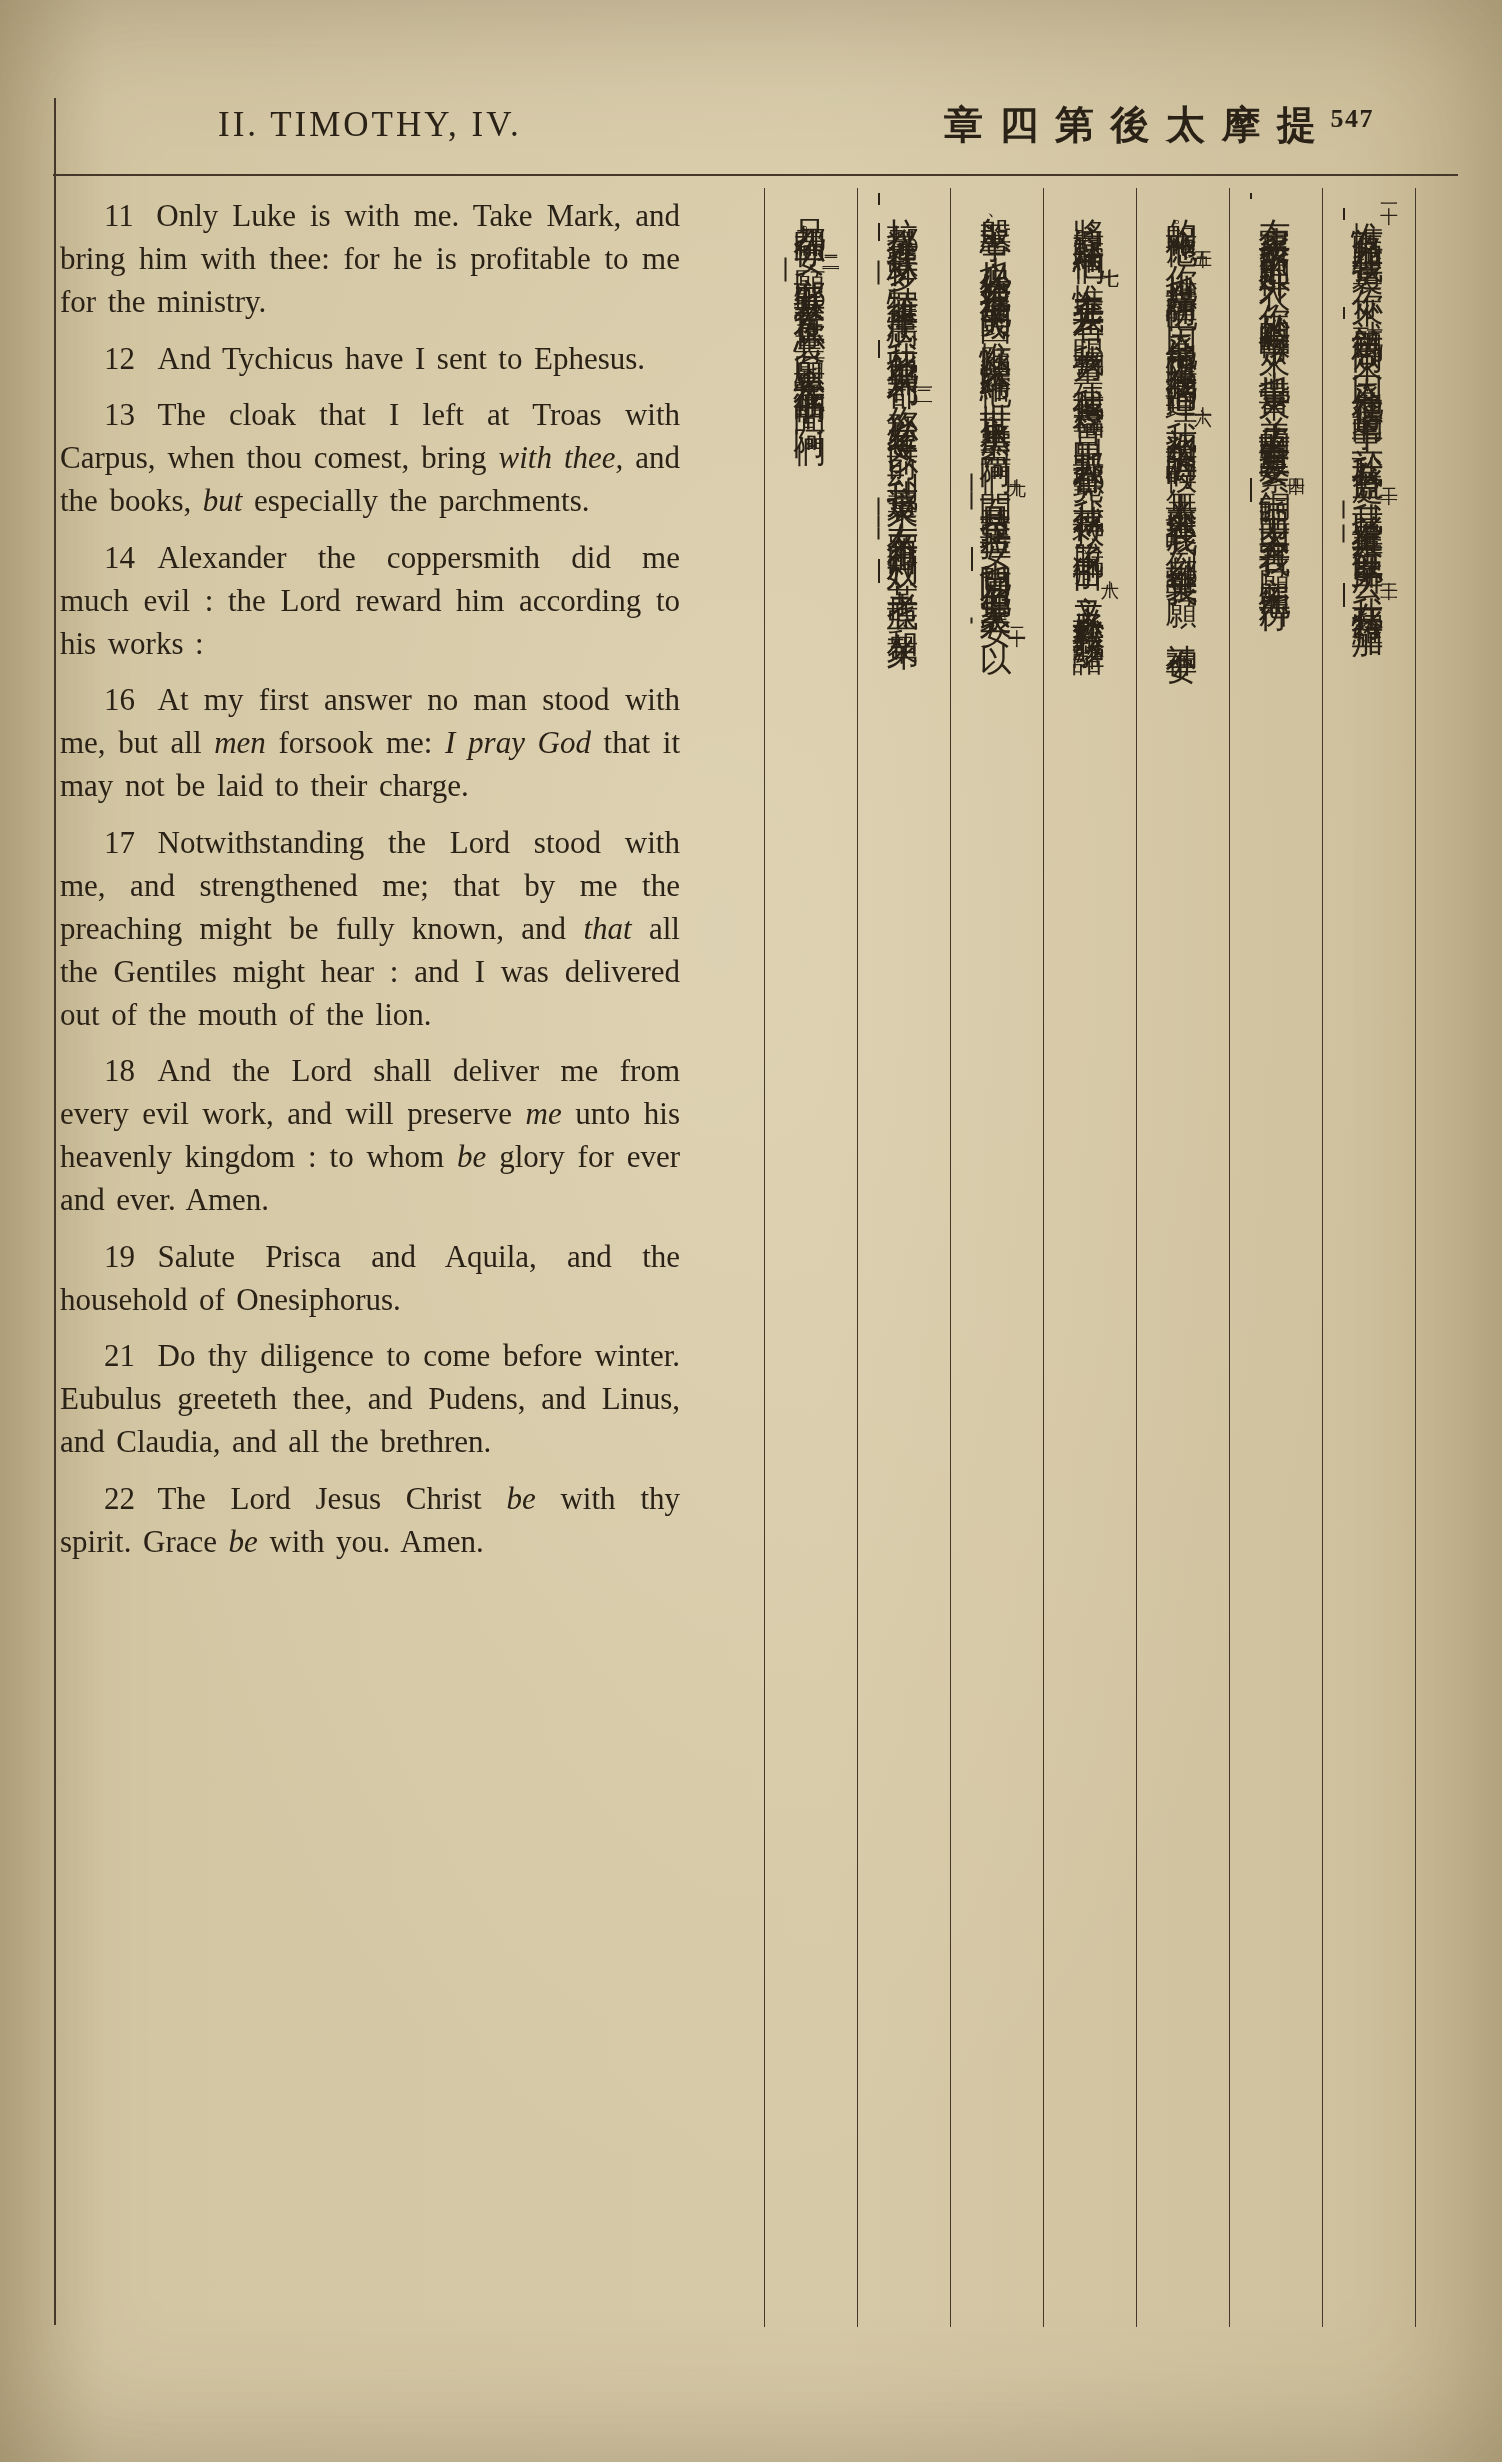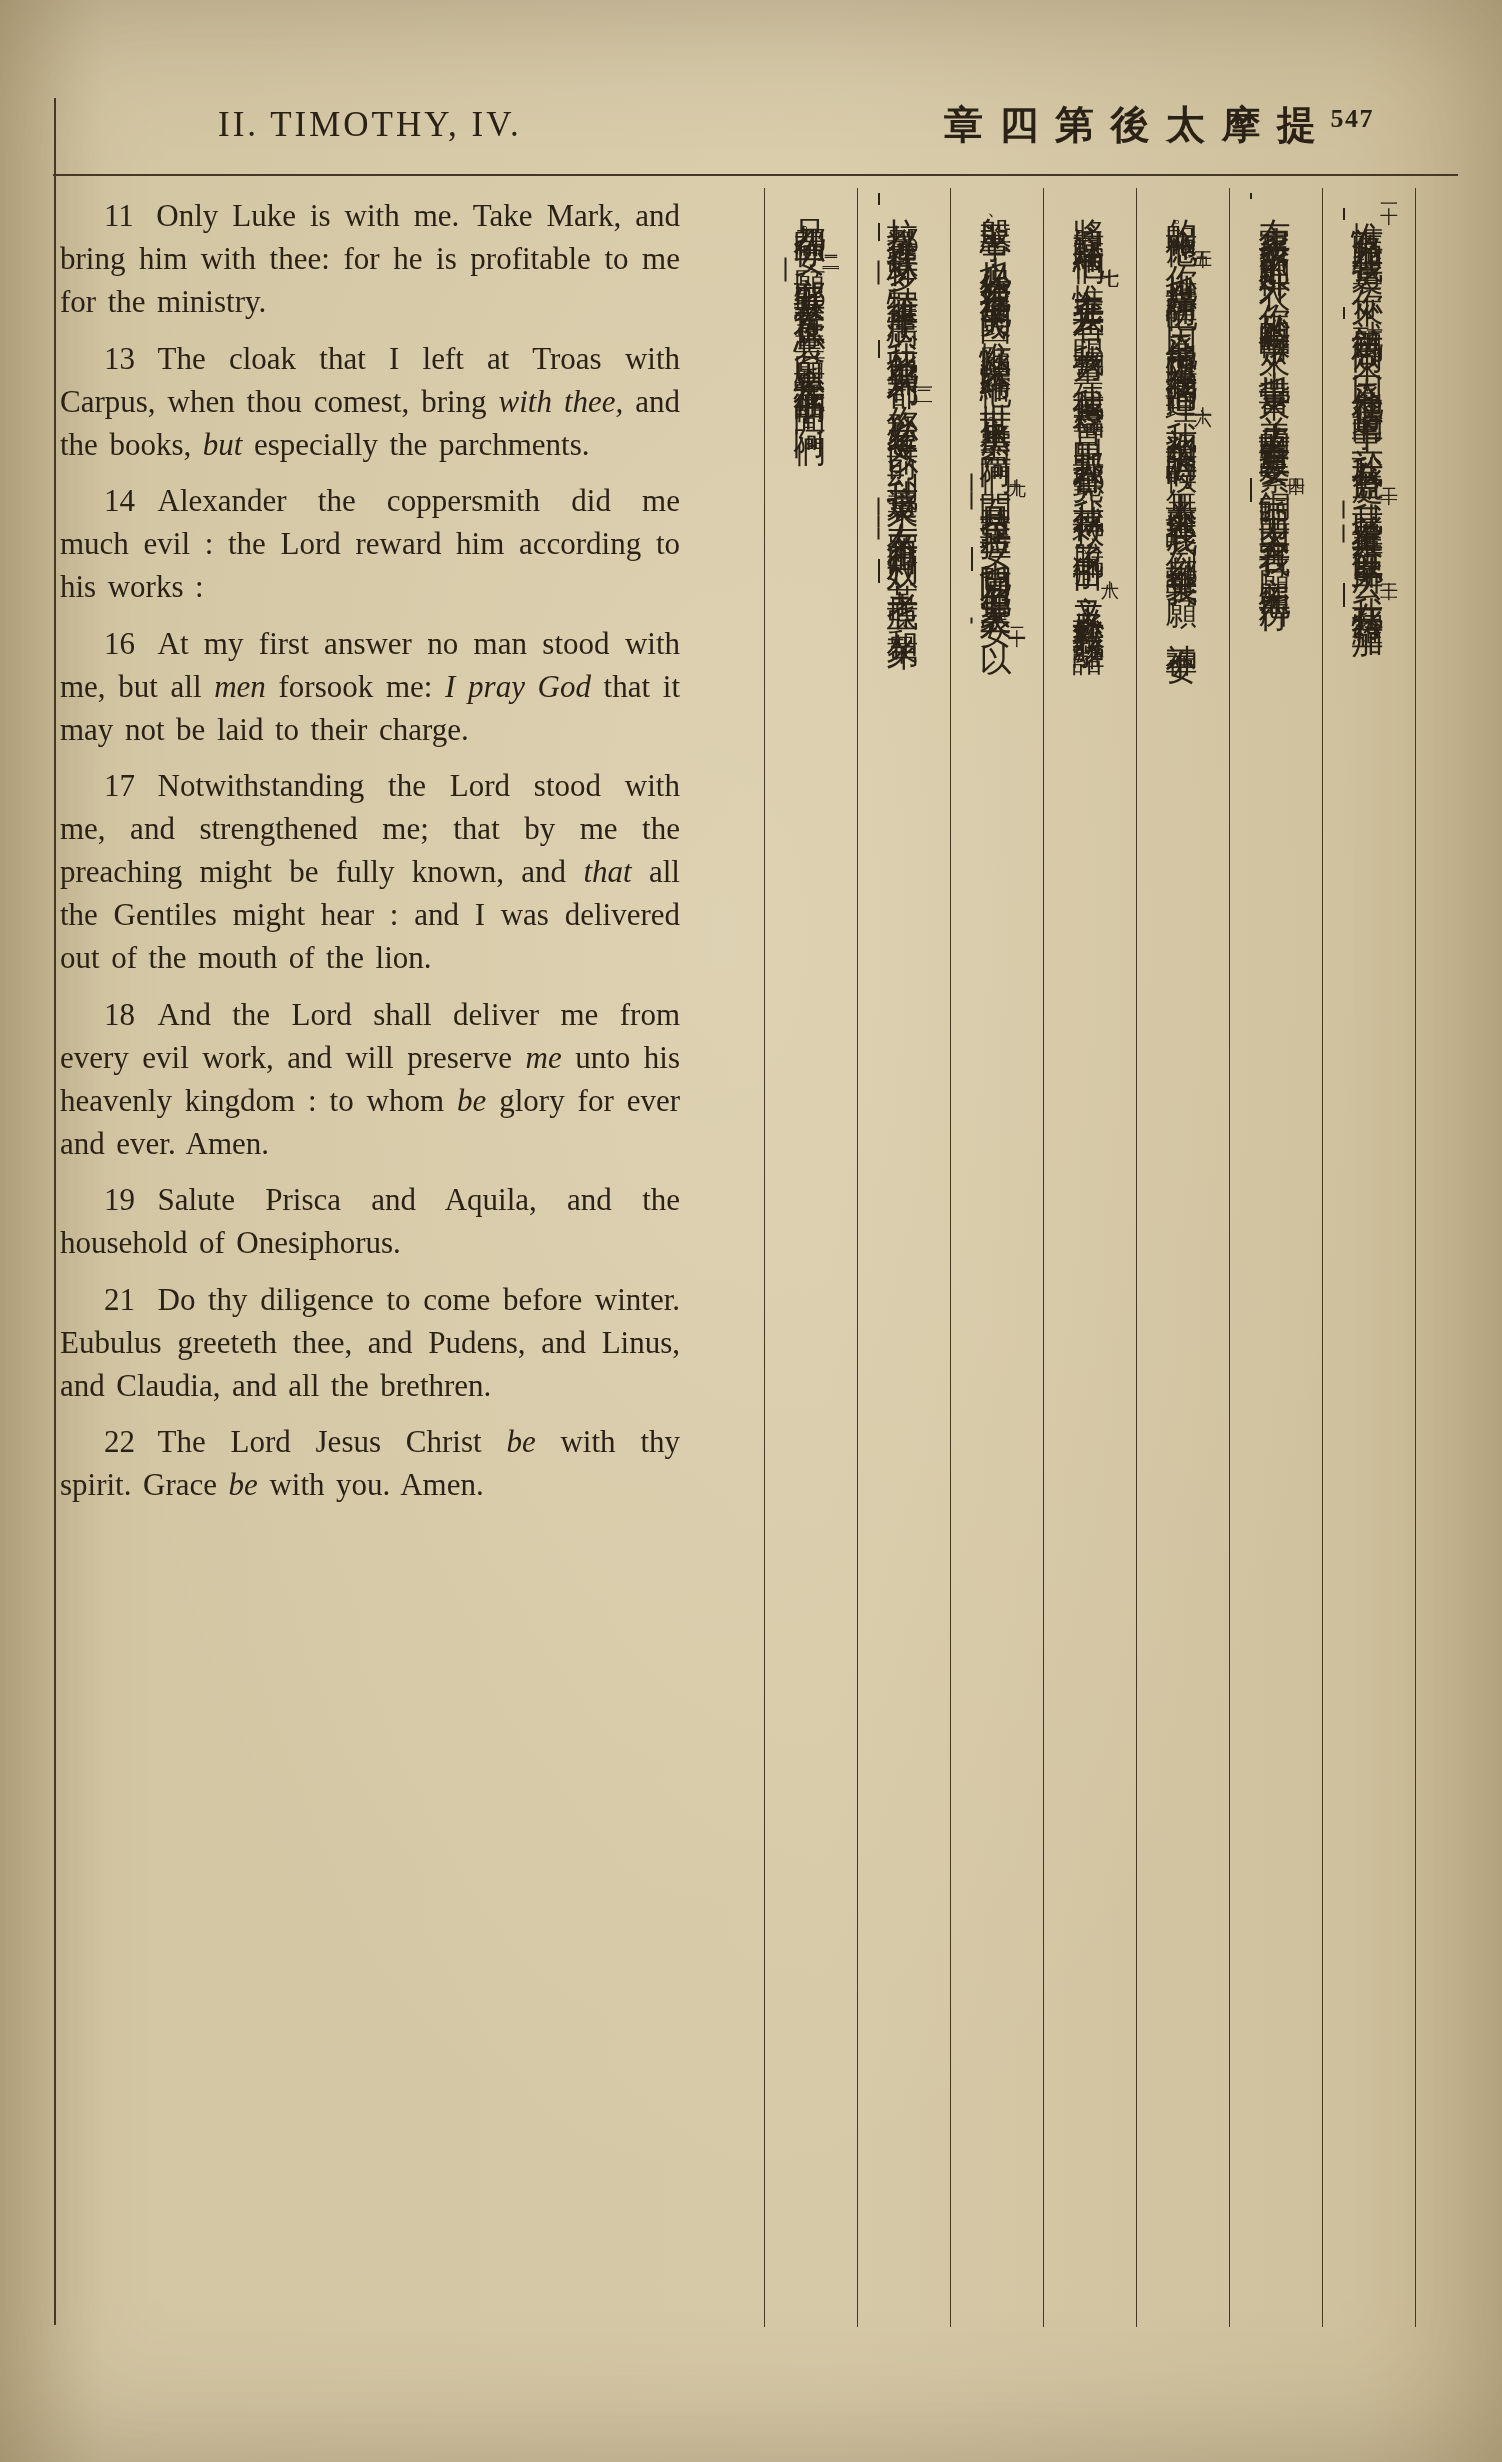--- a/index.html
+++ b/index.html
@@ -89,20 +89,21 @@
     <div class="title-en">II. TIMOTHY, IV.</div>
     <div class="title-cn">章四第後太摩提</div>
     <div class="page-num">547</div>
   </div>
 
   <div class="head-rule"></div>
   <div class="margin-rule"></div>
 
   <div class="english-col">
       <p class="verse"><span class="vnum">11</span><span>Only Luke is with me.  Take Mark, and bring him with thee: for he is profitable to me for the ministry.</span></p>
+      <p class="verse"><span class="vnum">12</span><span>And Tychicus have I sent to Ephesus.</span></p>
       <p class="verse"><span class="vnum">13</span><span>The cloak that I left at Troas with Carpus, when thou comest, bring <i>with thee,</i> and the books, <i>but</i> especially the parchments.</span></p>
       <p class="verse"><span class="vnum">14</span><span>Alexander the coppersmith did me much evil : the Lord reward him according to his works :</span></p>
       <p class="verse"><span class="vnum">16</span><span>At my first answer no man stood with me, but all <i>men</i> forsook me: <i>I pray God</i> that it may not be laid to their charge.</span></p>
       <p class="verse"><span class="vnum">17</span><span>Notwithstanding the Lord stood with me, and strengthened me; that by me the preaching might be fully known, and <i>that</i> all the Gentiles might hear : and I was delivered out of the mouth of the lion.</span></p>
       <p class="verse"><span class="vnum">18</span><span>And the Lord shall deliver me from every evil work, and will preserve <i>me</i> unto his heavenly kingdom : to whom <i>be</i> glory for ever and ever.  Amen.</span></p>
       <p class="verse"><span class="vnum">19</span><span>Salute Prisca and Aquila, and the household of Onesiphorus.</span></p>
       <p class="verse"><span class="vnum">21</span><span>Do thy diligence to come before winter.  Eubulus greeteth thee, and Pudens, and Linus, and Claudia, and all the brethren.</span></p>
       <p class="verse"><span class="vnum">22</span><span>The Lord Jesus Christ <i>be</i> with thy spirit.  Grace <i>be</i> with you.  Amen.</span></p>
     </div>
 

